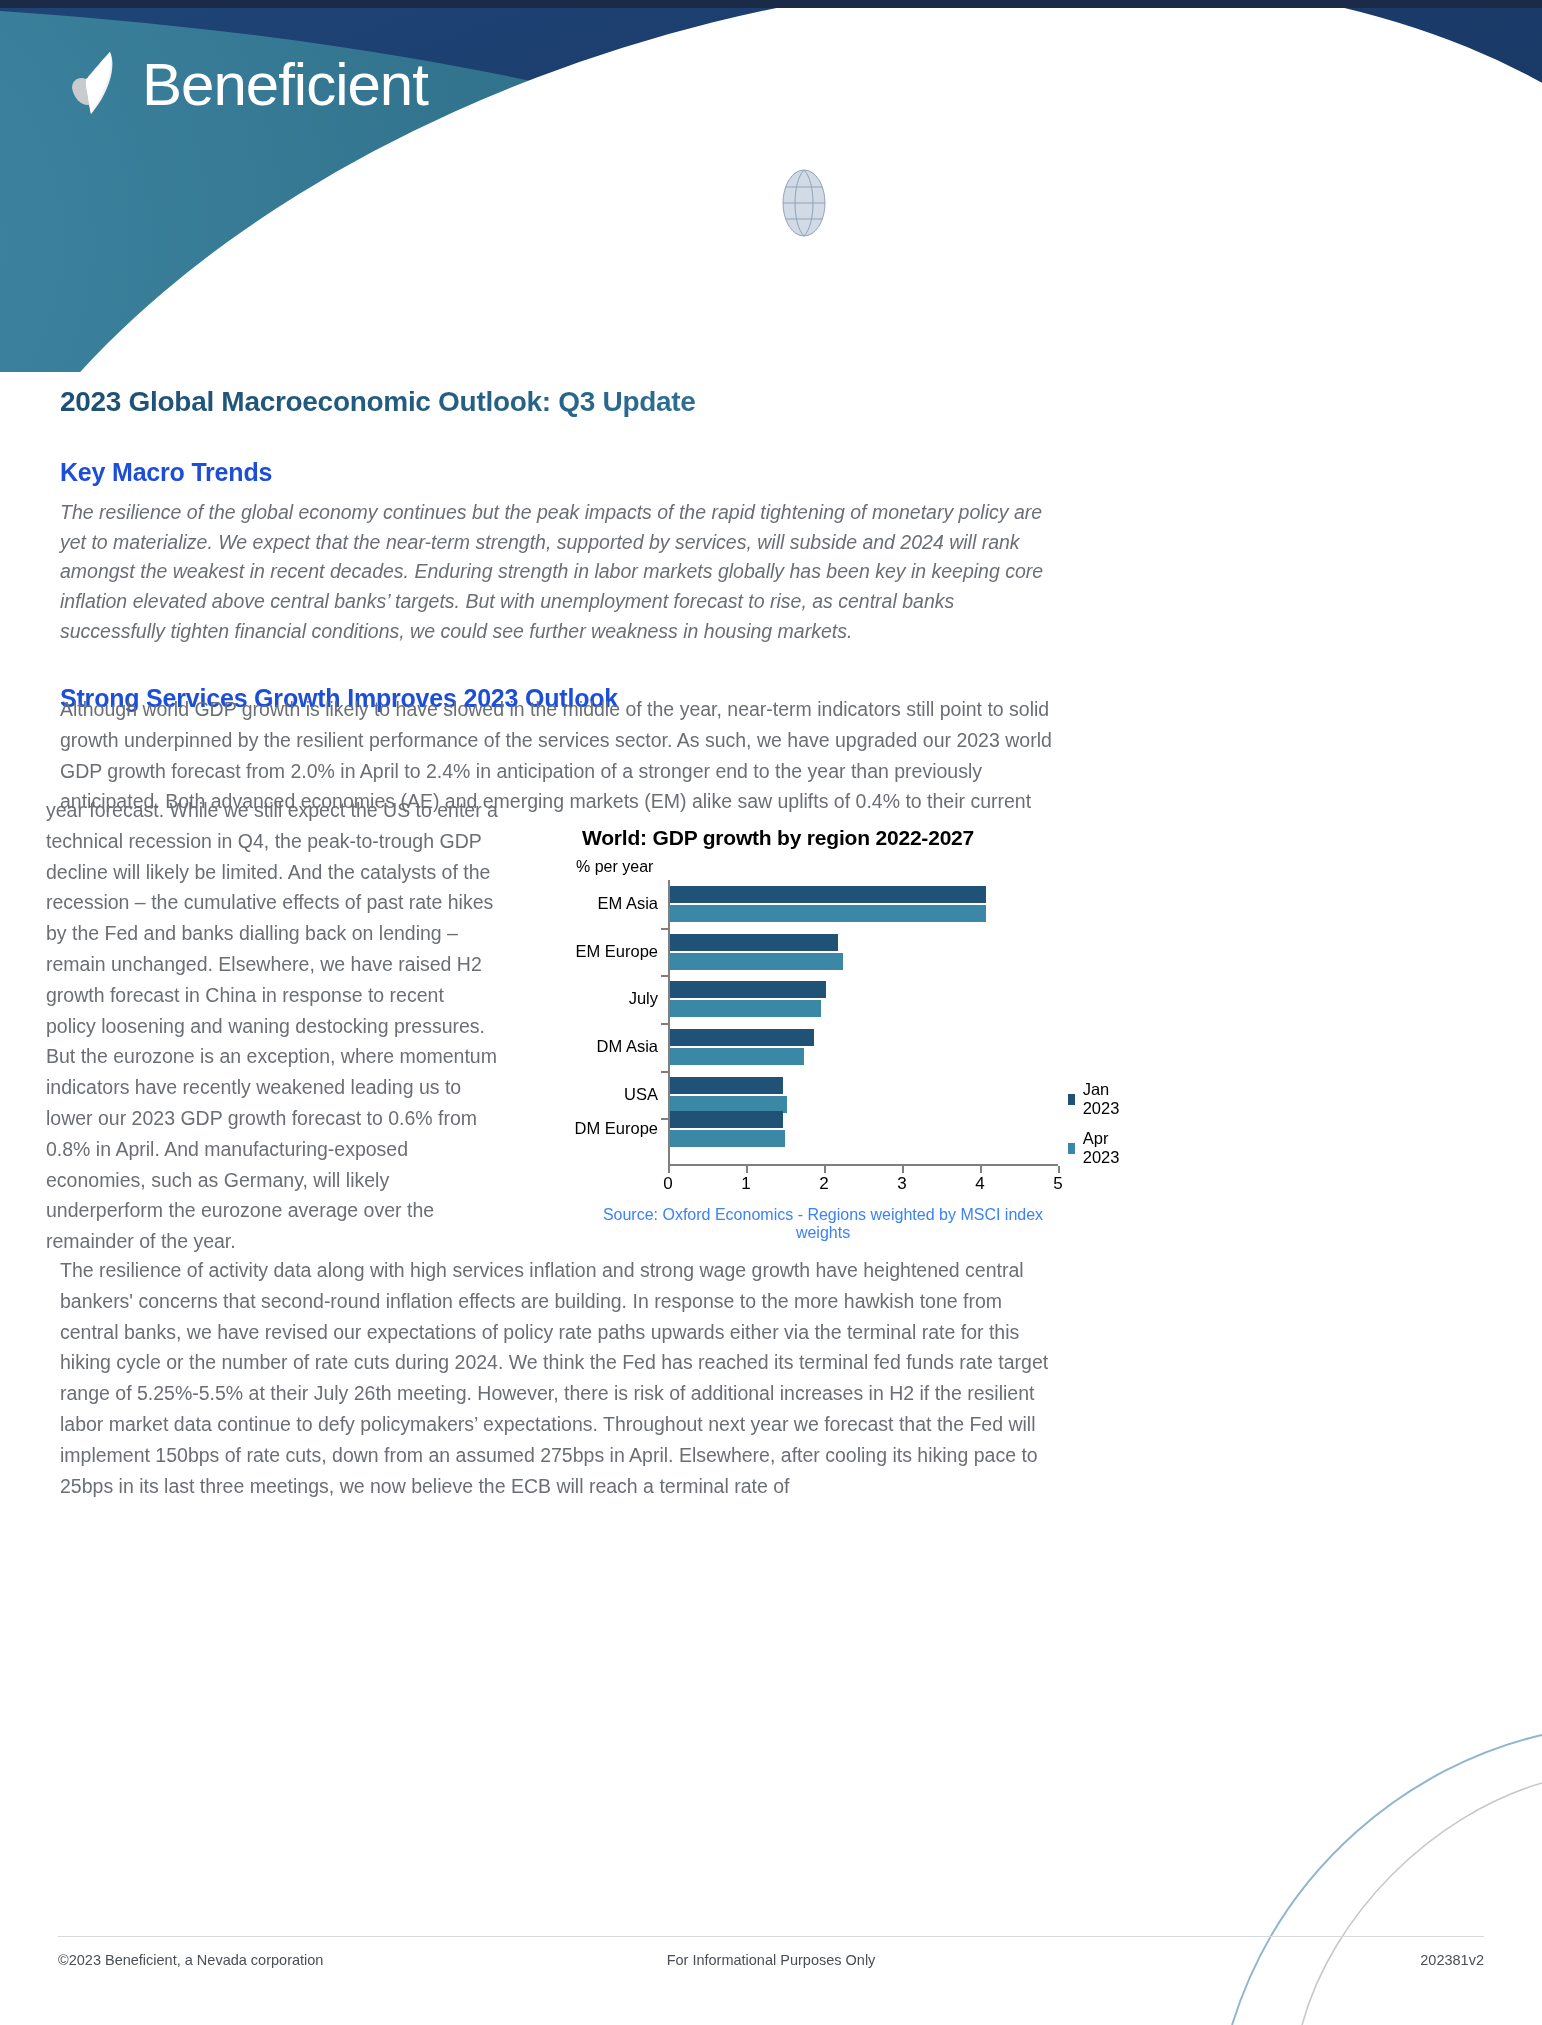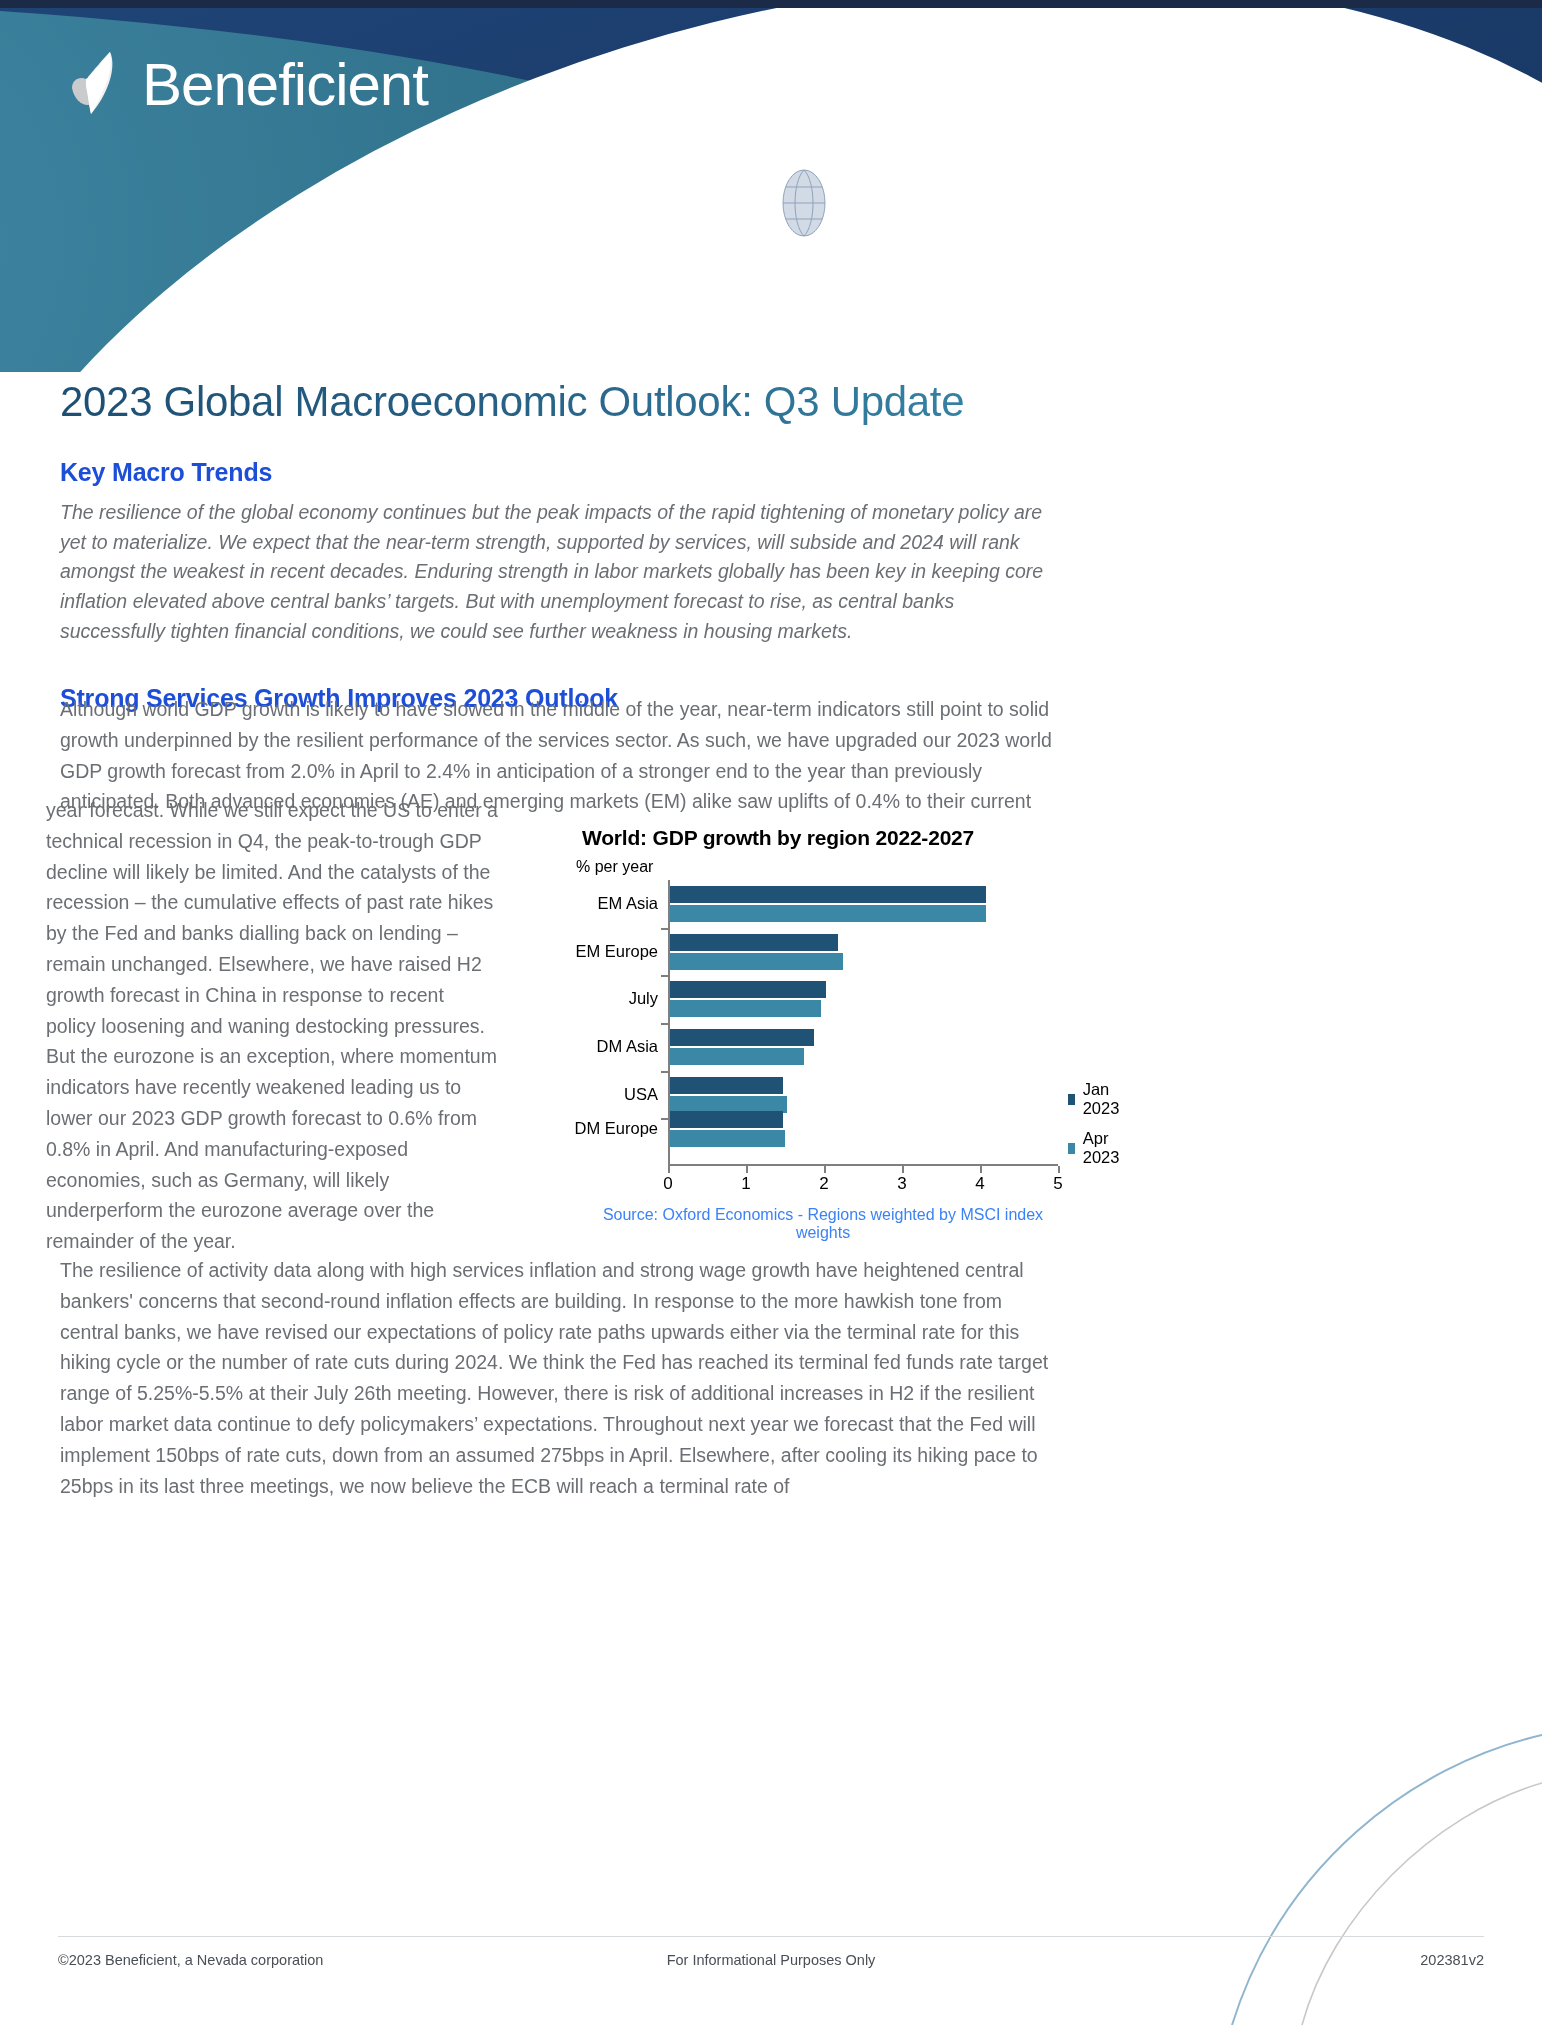--- a/index.html
+++ b/index.html
@@ -53,22 +53,22 @@
     color:#ffffff; font-size:19px; font-style:italic; letter-spacing:.2px;
   }
   .oe-wrap { position:absolute; left:772px; top:164px; display:flex; align-items:center; gap:18px; }
   .oe-globe { width:64px; height:78px; }
   .oe-words { display:flex; flex-direction:column; gap:4px; }
   .oe-line { color:#ffffff; font-size:28px; letter-spacing:7px; font-weight:300; line-height:1.1; }
   .oe-line.two { font-size:27px; letter-spacing:6.5px; }
 
   
   .doc-title {
-    position:absolute; left:60px; top:378px; width:1200px;
-    font-size:42px; font-weight:400; letter-spacing:-.3px;
+    position:absolute; left:60px; top:386px; width:1200px;
+    font-size:28px; font-weight:700; letter-spacing:-.3px;
     background: linear-gradient(90deg,#1d4f74 0%, #265f84 35%, #3683a5 78%, #4193b3 100%);
     -webkit-background-clip:text; background-clip:text; color:transparent;
     font-stretch: condensed;
   }
   .sec-head {
     position:absolute; font-size:25px; font-weight:700; color:#1d4ed8; letter-spacing:-.2px;
   }
   .sec-head.a { left:60px; top:458px; }
   .sec-head.b { left:60px; top:684px; }
   .sec-head.c { left:60px; top:1185px; width:470px; font-weight:400; font-size:25px; color:#3d8cae; line-height:1.28; }

